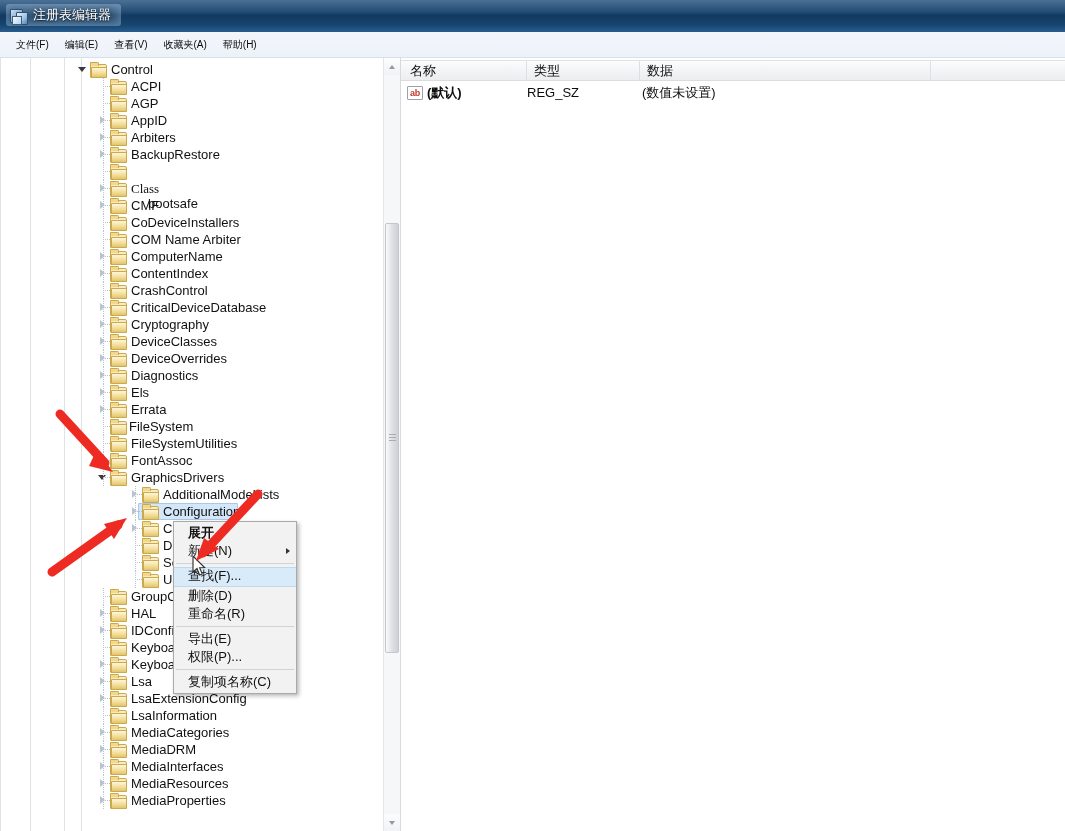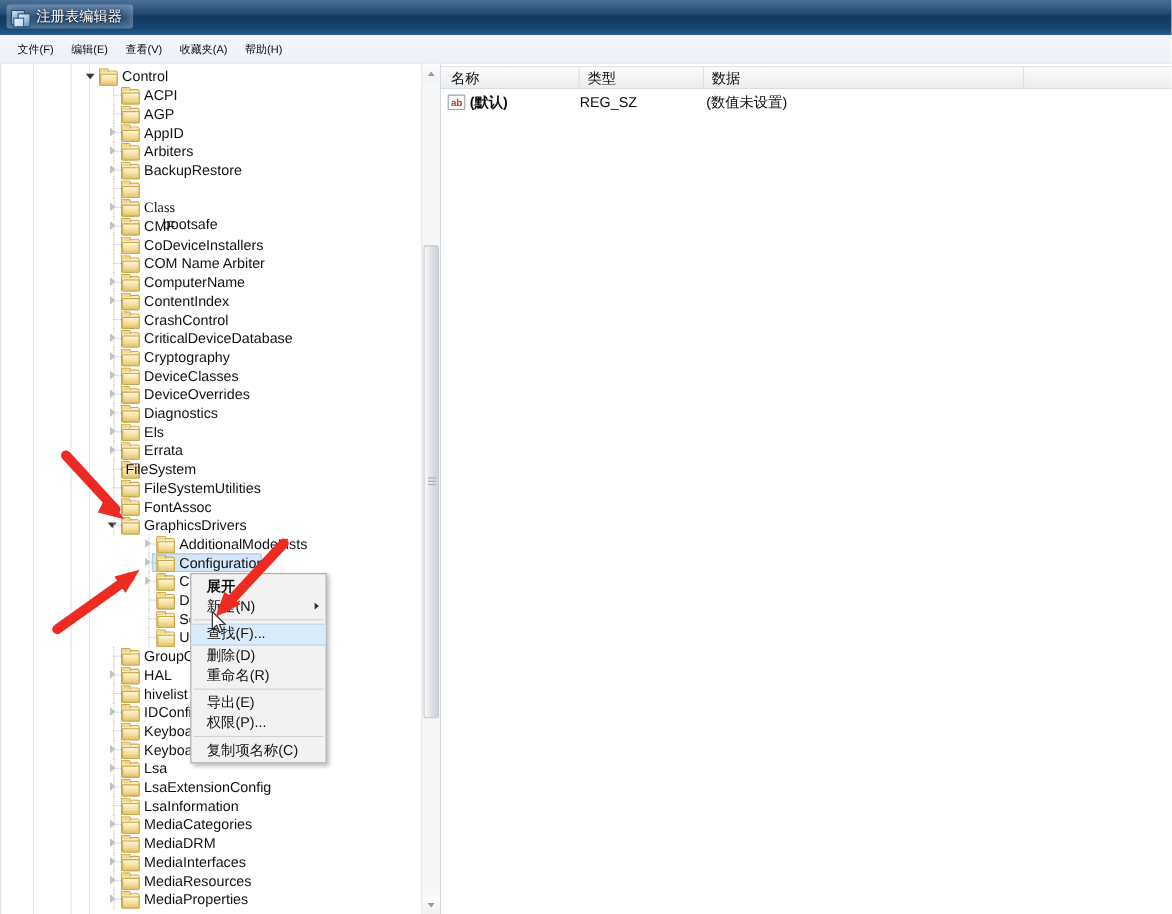--- a/index.html
+++ b/index.html
@@ -666,21 +666,21 @@
           <span class="tlabel" style="left: 131px;">Errata</span>
           <span class="dotline-v" style="left: 103px; top: 0px; height: 17px;"></span>
           <span class="dotline-h" style="left: 103px; top: 8px; width: 7px;"></span>
         </div>
         <div class="trow">
           <span class="folder" style="left: 110px; top: 3px;">
             <span class="fback"></span>
             <span class="ftab"></span>
             <span class="ffront"></span>
           </span>
-          <span class="tlabel" style="left: 114px;">FileSystem</span>
+          <span class="tlabel" style="left: 129px;">FileSystem</span>
           <span class="dotline-v" style="left: 103px; top: 0px; height: 17px;"></span>
           <span class="dotline-h" style="left: 103px; top: 8px; width: 7px;"></span>
         </div>
         <div class="trow">
           <span class="folder" style="left: 110px; top: 3px;">
             <span class="fback"></span>
             <span class="ftab"></span>
             <span class="ffront"></span>
           </span>
           <span class="tlabel" style="left: 131px;">FileSystemUtilities</span>
@@ -796,30 +796,20 @@
         <div class="trow">
           <span class="twist" style="left: 98px; top: 3px;">
             <span class="arrow-collapsed"></span>
           </span>
           <span class="folder" style="left: 110px; top: 3px;">
             <span class="fback"></span>
             <span class="ftab"></span>
             <span class="ffront"></span>
           </span>
           <span class="tlabel" style="left: 131px;">HAL</span>
-          <span class="dotline-v" style="left: 103px; top: 0px; height: 17px;"></span>
-          <span class="dotline-h" style="left: 103px; top: 8px; width: 7px;"></span>
-        </div>
-        <div class="trow">
-          <span class="folder" style="left: 110px; top: 3px;">
-            <span class="fback"></span>
-            <span class="ftab"></span>
-            <span class="ffront"></span>
-          </span>
-          <span class="tlabel" style="left: 131px;">hivelist</span>
           <span class="dotline-v" style="left: 103px; top: 0px; height: 17px;"></span>
           <span class="dotline-h" style="left: 103px; top: 8px; width: 7px;"></span>
         </div>
         <div class="trow">
           <span class="twist" style="left: 98px; top: 3px;">
             <span class="arrow-collapsed"></span>
           </span>
           <span class="folder" style="left: 110px; top: 3px;">
             <span class="fback"></span>
             <span class="ftab"></span>

